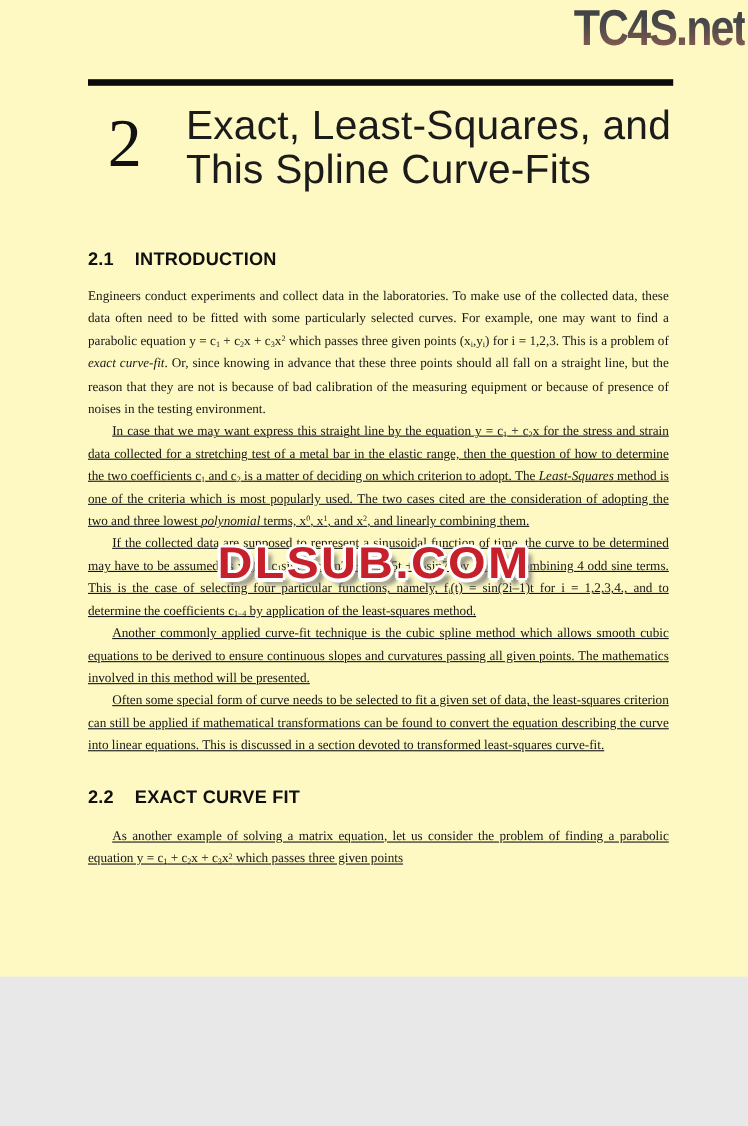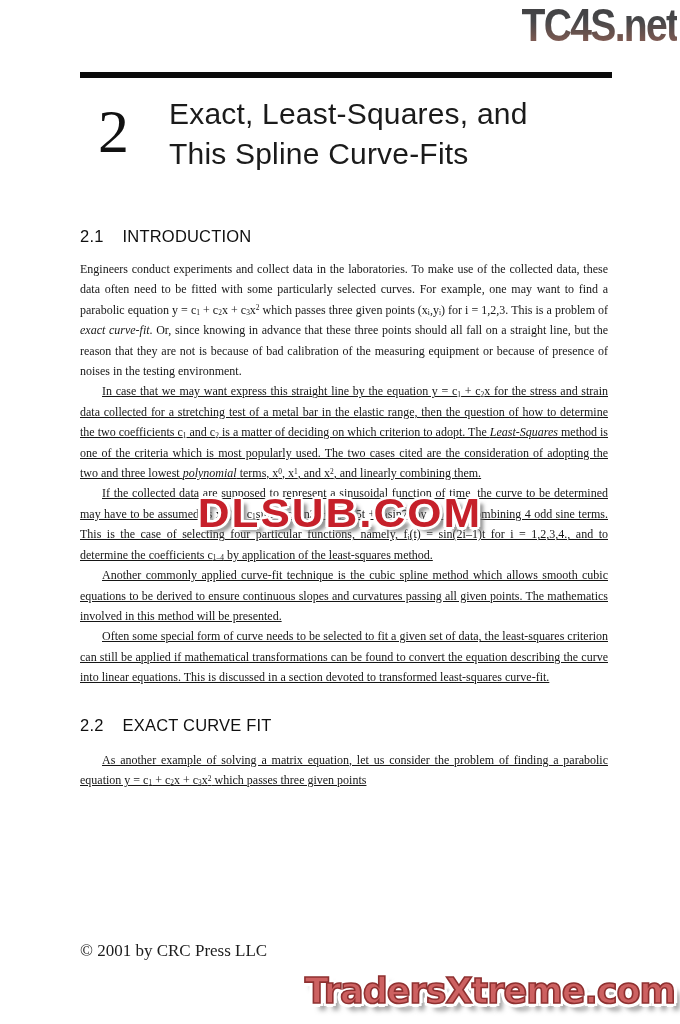--- a/index.html
+++ b/index.html
@@ -1,19 +1,19 @@
 <!DOCTYPE html>
 <html><head>
 <meta charset="utf-8">
 <style>
   html,body{margin:0;padding:0;background:#e8e8e8;}
   .page{
     position:relative;
-    width:680px;height:1024px;
-    background:#ffffff;
+    width:680px;height:888px;
+    background:#fef9c3;
     overflow:hidden;
     font-family:"Liberation Serif", serif;
     color:#161616;
   }
   
   .wm-top{
     position:absolute;top:1px;right:3px;
     font-family:"Liberation Sans", sans-serif;
     font-weight:900;font-size:46px;line-height:48px;
     letter-spacing:-2px;
@@ -50,29 +50,29 @@
   .rule{position:absolute;left:80px;top:72px;width:532px;height:6px;background:#0a0a0a;}
   .chapter{position:absolute;left:98px;top:94px;display:flex;align-items:flex-start;}
   .ch-num{
     font-family:"Liberation Serif", serif;
     font-size:62px;line-height:62px;font-weight:400;color:#111;
     margin-top:6px;
   }
   .ch-title{
     margin-left:40px;
     font-family:"Liberation Sans", sans-serif;
-    font-size:30px;line-height:40px;font-weight:400;
+    font-size:37px;line-height:40px;font-weight:400;
     color:#1b1b1b;letter-spacing:.2px;
   }
   
   .content{position:absolute;left:80px;top:226px;width:528px;}
   .content h2{
     margin:0 0 13px 0;
     font-family:"Liberation Sans", sans-serif;
-    font-size:16.5px;line-height:20px;font-weight:400;
+    font-size:16.5px;line-height:20px;font-weight:700;
     color:#101010;letter-spacing:.2px;
   }
   .content h2 .sec-num{display:inline-block;margin-right:19px;}
   .content h2.later{margin-top:27px;margin-bottom:15px;}
   .content p{
     margin:0;
     font-size:12px;line-height:20.4px;
     text-align:justify;
     color:#161616;
   }

